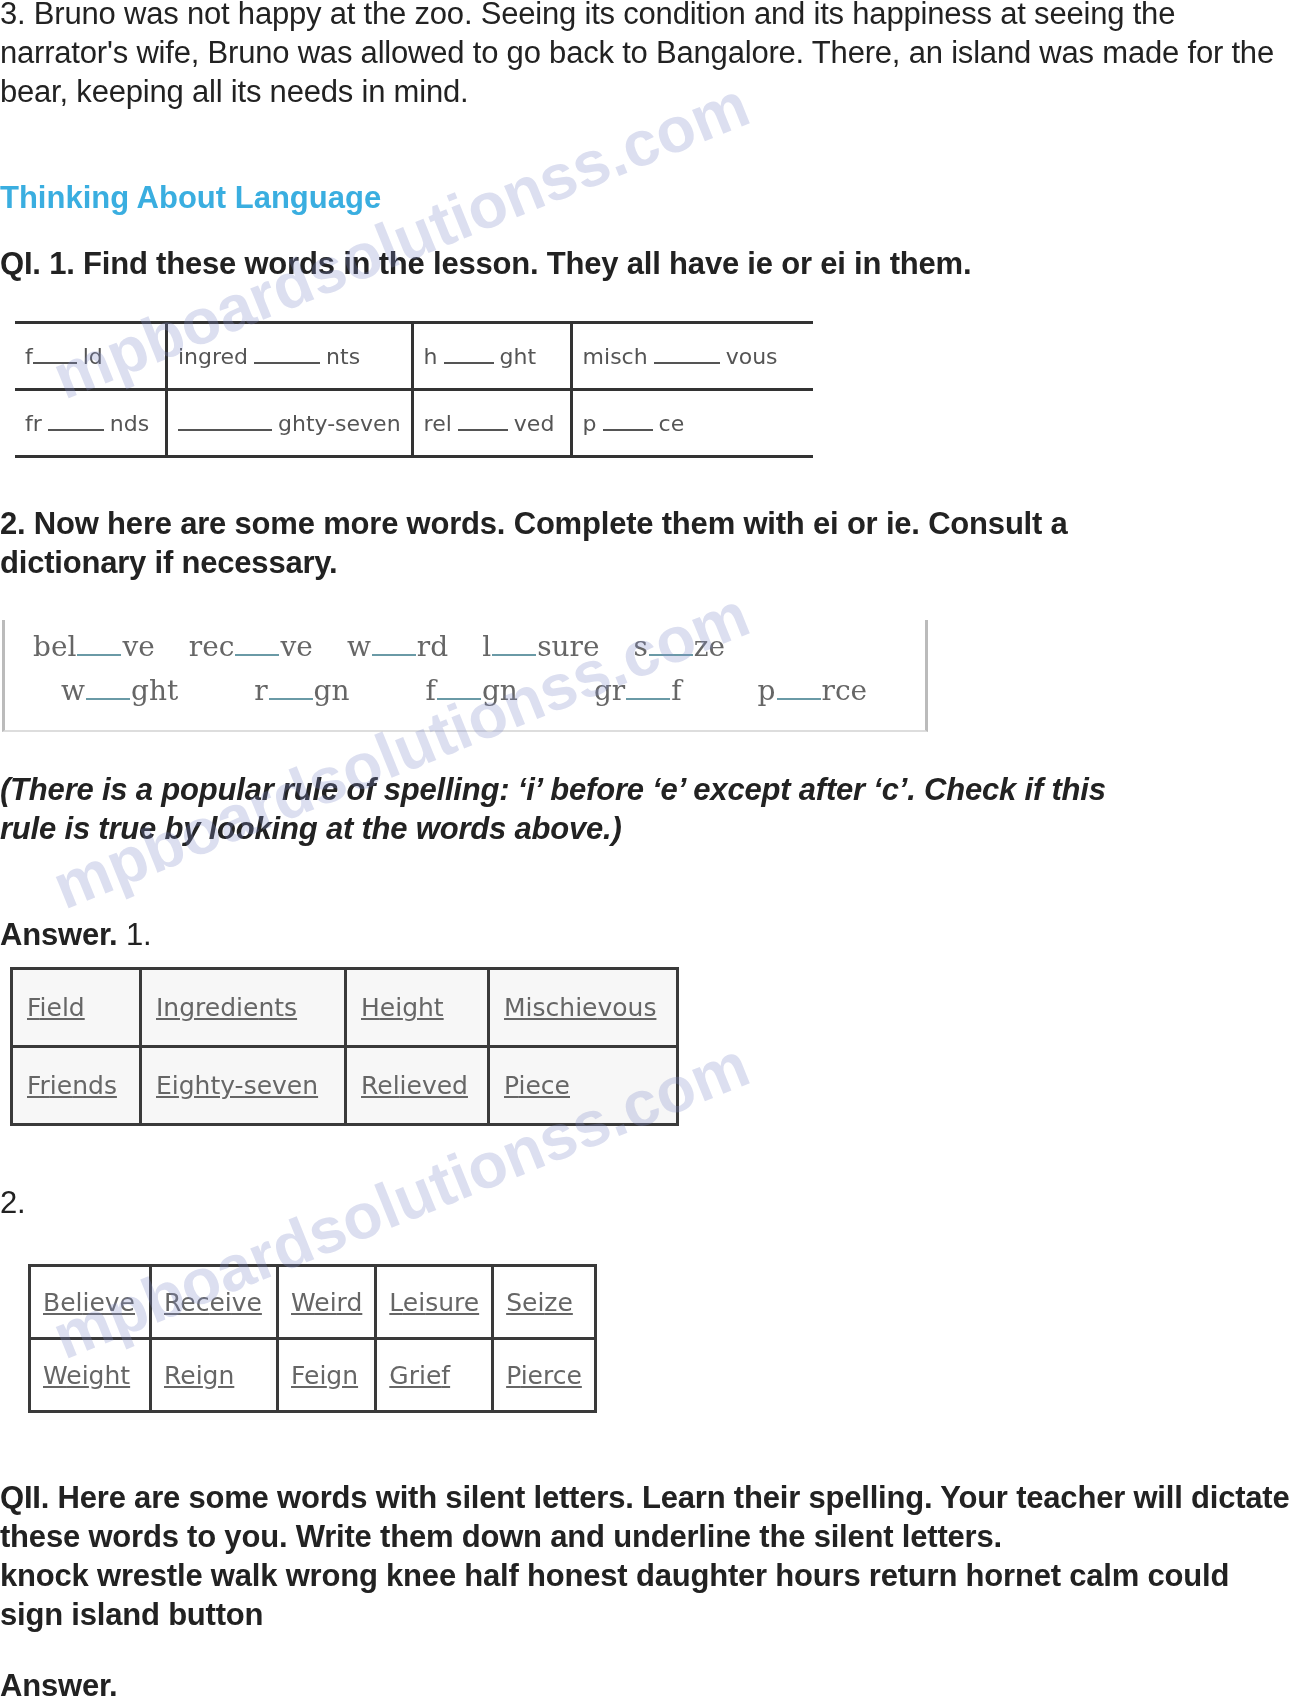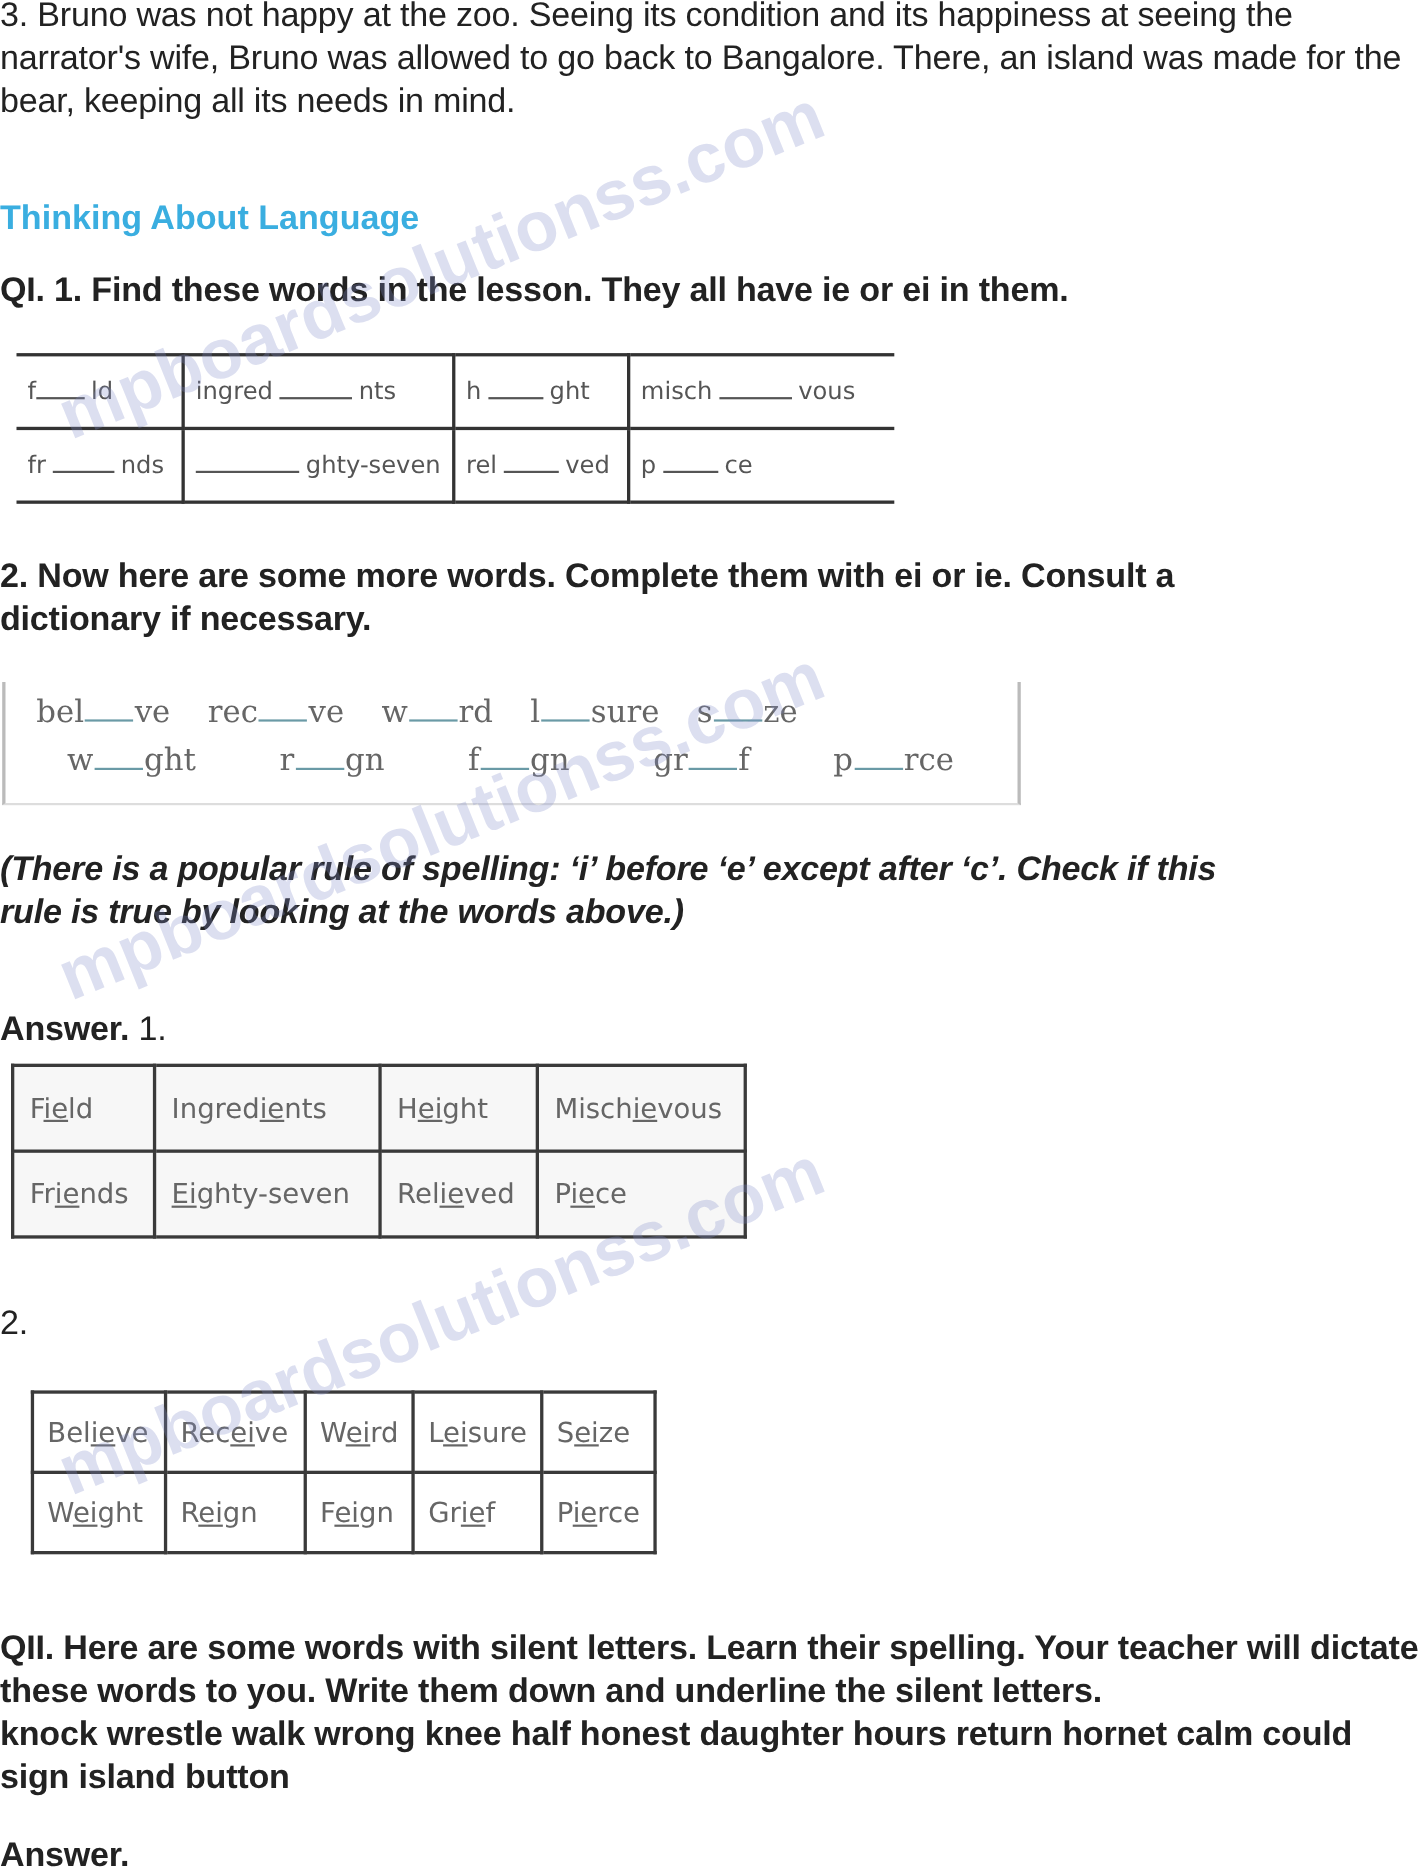--- a/index.html
+++ b/index.html
@@ -36,20 +36,21 @@
     font-family: "DejaVu Serif", serif; font-size: 28px; color: #666;
   }
   .wordrow { position: absolute; display: flex; }
   .wordrow span.w { display: inline-block; }
   .wblank { display: inline-block; width: 44px; border-bottom: 2px solid #6a9aa6; height: 8px; margin: 0 1px; }
   
   .atable {
     position: absolute; border-collapse: collapse;
     font-family: "DejaVu Sans", sans-serif; font-size: 25px; color: #666;
     background: #f7f7f7;
+    text-decoration: underline;
   }
   .atable td { border: 3px solid #3a3a3a; padding: 0 14px; white-space: nowrap; }
   .atable1 { left: 10px; top: 967px; }
   .atable1 td { height: 75px; }
   .atable2 { left: 28px; top: 1264px; background: #fff; }
   .atable2 td { height: 70px; padding: 0 12px; }
   .u { text-decoration: underline; }
   .watermark {
     position: absolute; font-family: "Liberation Sans", sans-serif; font-weight: bold;
     font-size: 64px; color: rgba(130, 140, 200, 0.28); transform: rotate(-22deg);

